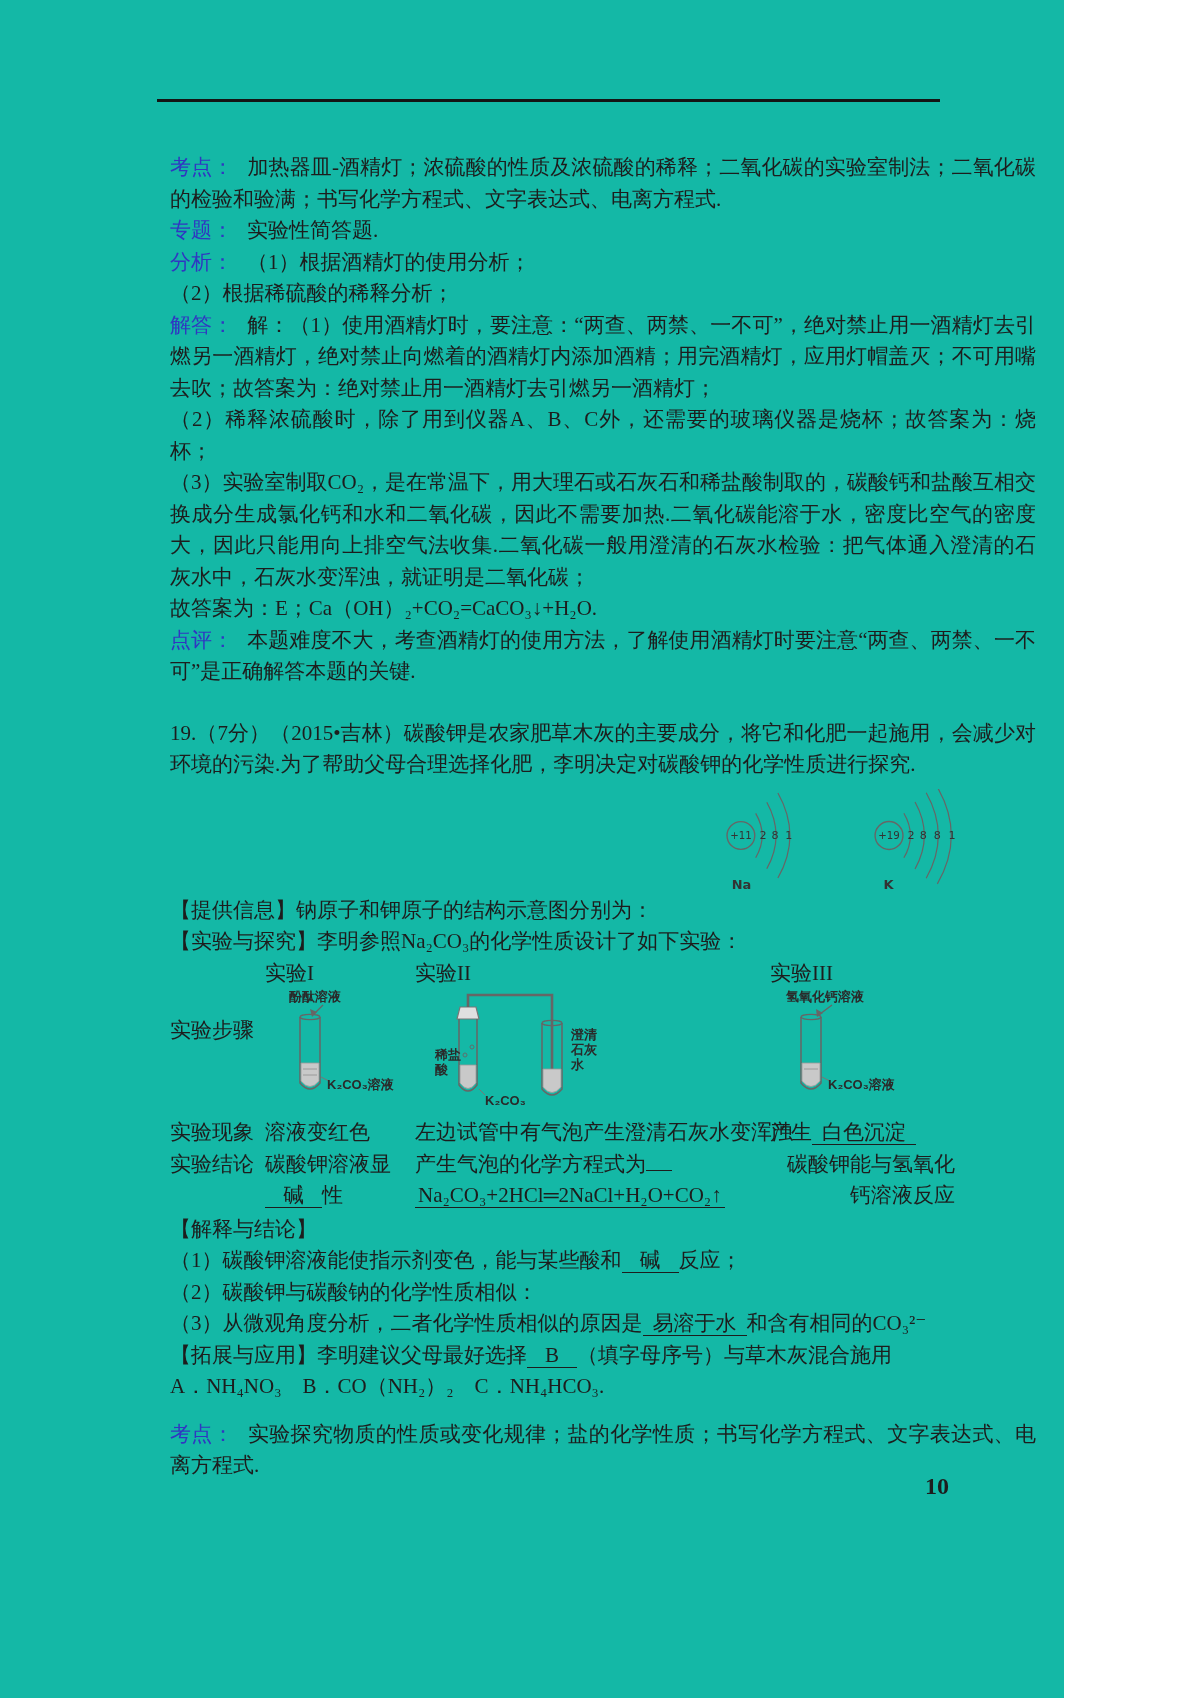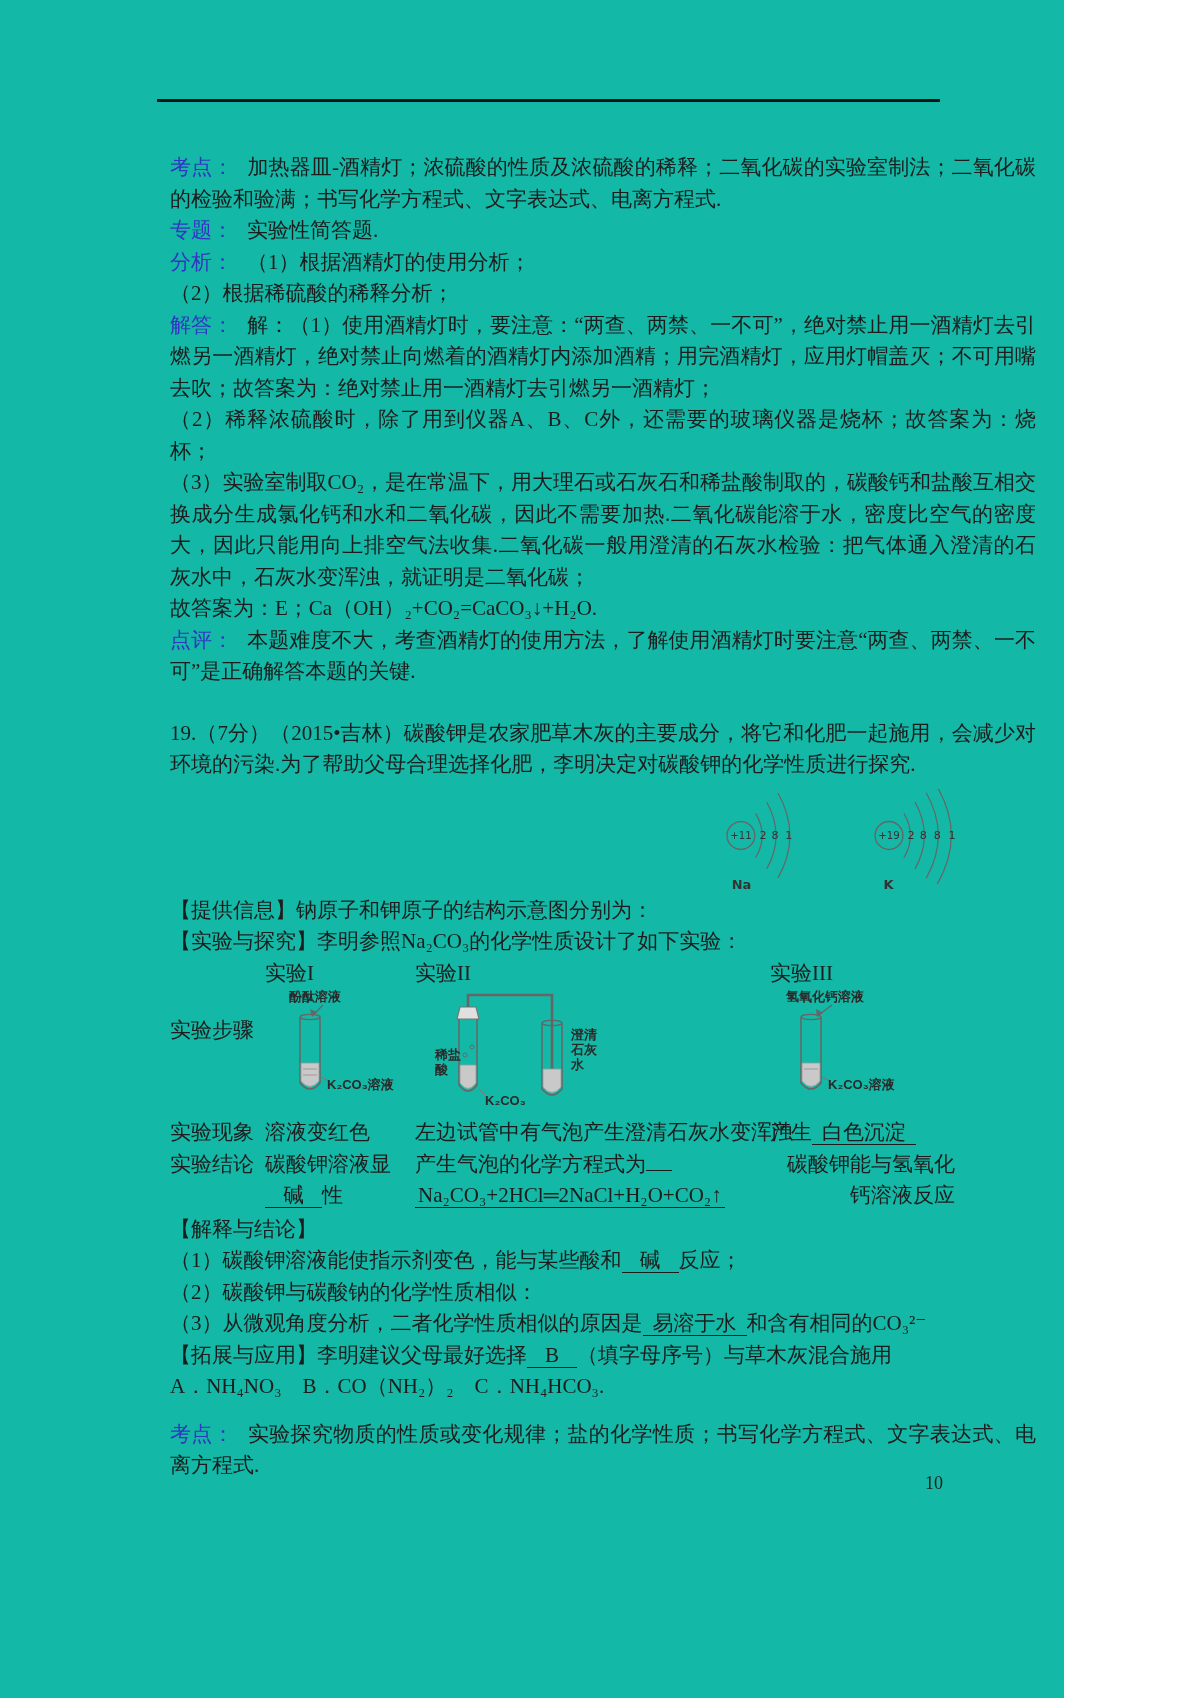--- a/index.html
+++ b/index.html
@@ -77,21 +77,22 @@
     white-space:nowrap;
     margin-top:12px;
   }
   .nowrap { white-space:nowrap; overflow:visible; }
   .c3-cell { width:185px;text-align:right; }
   .explain-header { margin-top:2px; }
   .kaodian2 { margin-top:16px; }
   .pageno {
     position:absolute;
     left:925px; top:1473px;
-    font-size:18px;
+    font-size:24px;
+    font-weight:bold;
   }
   .d-stroke { stroke:var(--diagram_gray,#666); fill:none; }
 </style>
 </head>
 <body>
 
 <div class="page">
   <div class="top-rule"></div>
 
   <div class="content">

